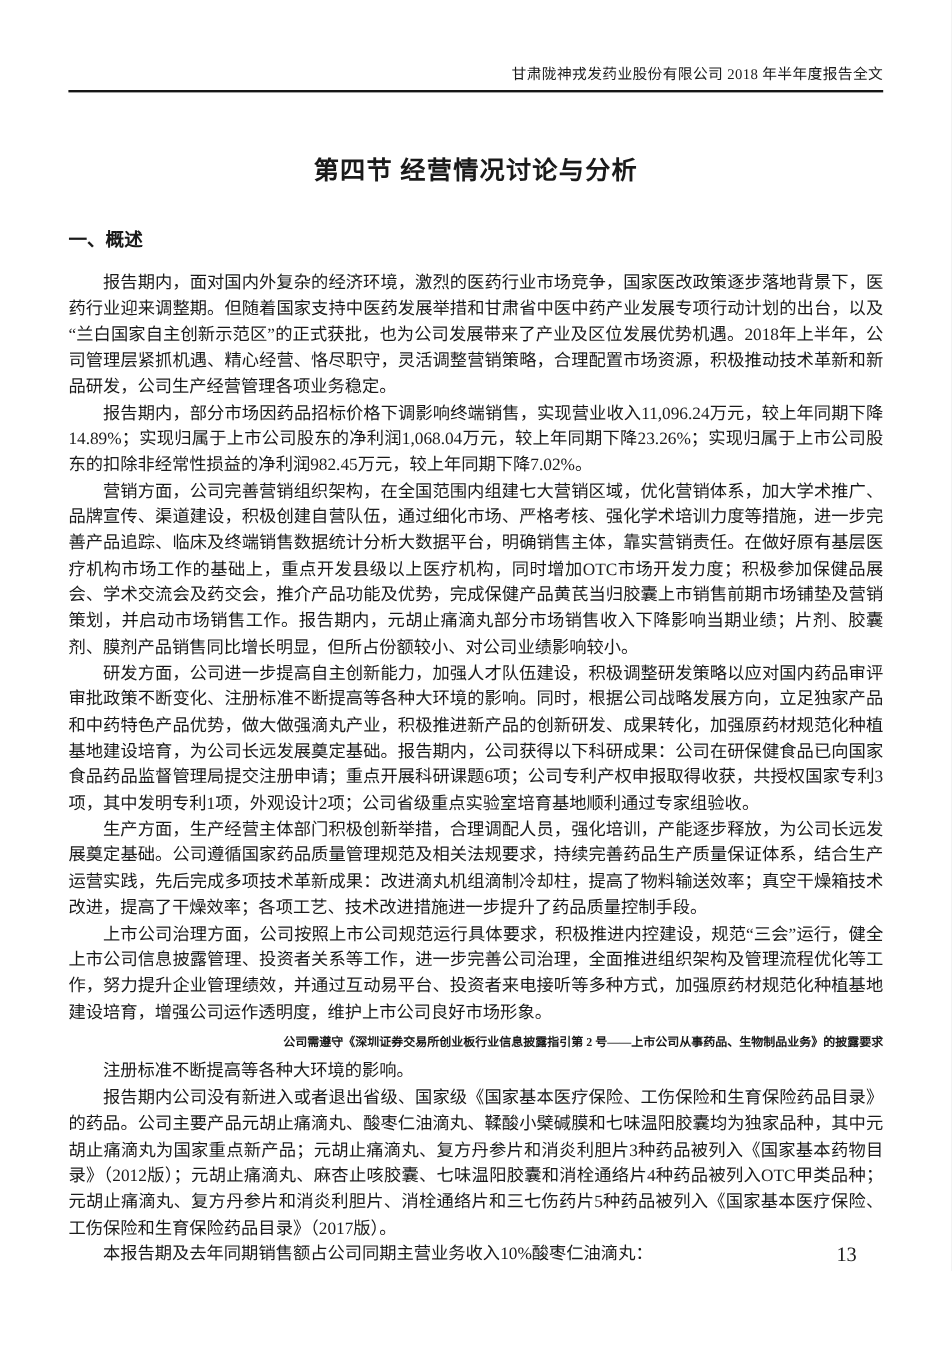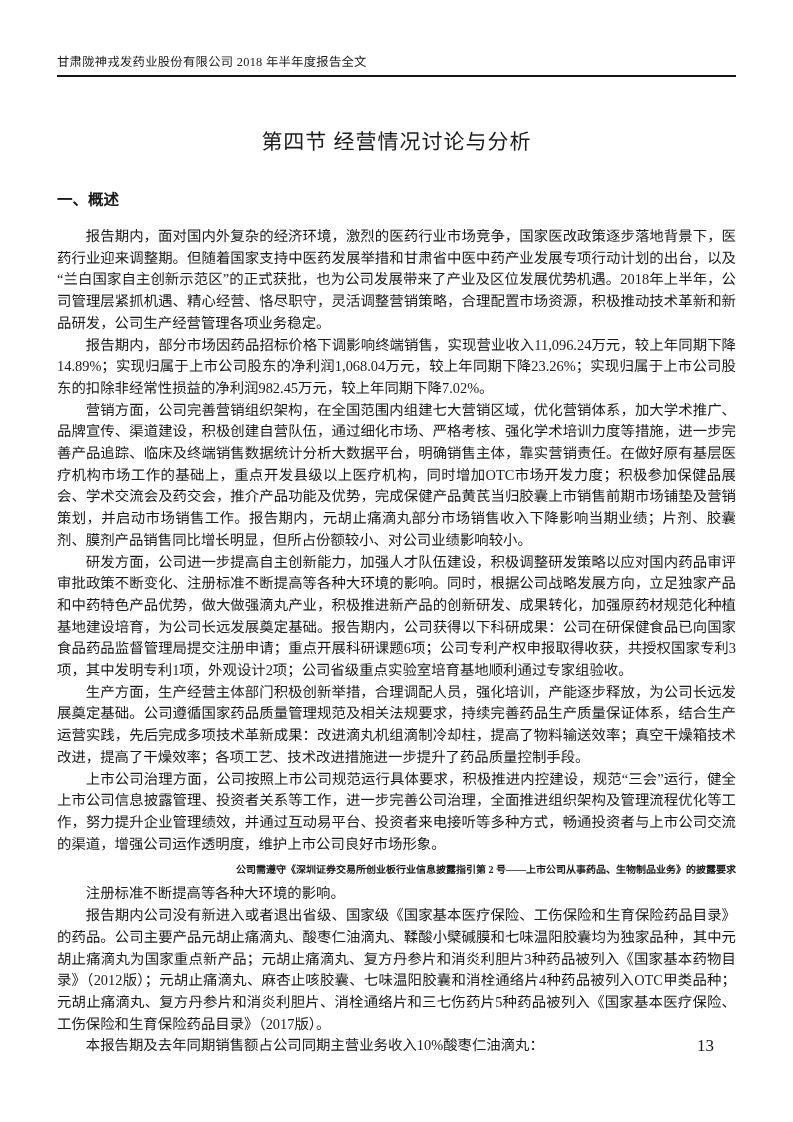--- a/index.html
+++ b/index.html
@@ -14,35 +14,36 @@
     margin: 0 auto;
     background: #ffffff;
     box-sizing: border-box;
     padding: 0 57px;
     overflow: hidden;
     font-family: "Liberation Serif", "DejaVu Serif", serif;
     color: #1a1a1a;
   }
   .doc-header {
     padding-top: 55px;
+    text-align: right;
     font-size: 12.3px;
     line-height: 14px;
     letter-spacing: 0.3px;
     color: #1a1a1a;
   }
   .header-rule {
     height: 0;
     border-bottom: 2px solid #161616;
     margin-top: 6px;
   }
   .chapter-title {
     margin-top: 51px;
     text-align: center;
     font-size: 21px;
-    font-weight: normal;
+    font-weight: bold;
     letter-spacing: 1px;
     line-height: 28px;
   }
   .section-heading {
     margin-top: 35px;
     font-size: 15.5px;
     font-weight: bold;
     line-height: 20px;
     font-family: Liberation Mono, monospace;
   }
@@ -86,21 +87,21 @@
   <div class="chapter-title">第四节 经营情况讨论与分析</div>
 
   <div class="section-heading">一、概述</div>
 
   <div class="body-text">
     <p class="body">报告期内，面对国内外复杂的经济环境，激烈的医药行业市场竞争，国家医改政策逐步落地背景下，医药行业迎来调整期。但随着国家支持中医药发展举措和甘肃省中医中药产业发展专项行动计划的出台，以及“兰白国家自主创新示范区”的正式获批，也为公司发展带来了产业及区位发展优势机遇。2018年上半年，公司管理层紧抓机遇、精心经营、恪尽职守，灵活调整营销策略，合理配置市场资源，积极推动技术革新和新品研发，公司生产经营管理各项业务稳定。</p>
     <p class="body">报告期内，部分市场因药品招标价格下调影响终端销售，实现营业收入11,096.24万元，较上年同期下降14.89%；实现归属于上市公司股东的净利润1,068.04万元，较上年同期下降23.26%；实现归属于上市公司股东的扣除非经常性损益的净利润982.45万元，较上年同期下降7.02%。</p>
     <p class="body">营销方面，公司完善营销组织架构，在全国范围内组建七大营销区域，优化营销体系，加大学术推广、品牌宣传、渠道建设，积极创建自营队伍，通过细化市场、严格考核、强化学术培训力度等措施，进一步完善产品追踪、临床及终端销售数据统计分析大数据平台，明确销售主体，靠实营销责任。在做好原有基层医疗机构市场工作的基础上，重点开发县级以上医疗机构，同时增加OTC市场开发力度；积极参加保健品展会、学术交流会及药交会，推介产品功能及优势，完成保健产品黄芪当归胶囊上市销售前期市场铺垫及营销策划，并启动市场销售工作。报告期内，元胡止痛滴丸部分市场销售收入下降影响当期业绩；片剂、胶囊剂、膜剂产品销售同比增长明显，但所占份额较小、对公司业绩影响较小。</p>
     <p class="body">研发方面，公司进一步提高自主创新能力，加强人才队伍建设，积极调整研发策略以应对国内药品审评审批政策不断变化、注册标准不断提高等各种大环境的影响。同时，根据公司战略发展方向，立足独家产品和中药特色产品优势，做大做强滴丸产业，积极推进新产品的创新研发、成果转化，加强原药材规范化种植基地建设培育，为公司长远发展奠定基础。报告期内，公司获得以下科研成果：公司在研保健食品已向国家食品药品监督管理局提交注册申请；重点开展科研课题6项；公司专利产权申报取得收获，共授权国家专利3项，其中发明专利1项，外观设计2项；公司省级重点实验室培育基地顺利通过专家组验收。</p>
     <p class="body">生产方面，生产经营主体部门积极创新举措，合理调配人员，强化培训，产能逐步释放，为公司长远发展奠定基础。公司遵循国家药品质量管理规范及相关法规要求，持续完善药品生产质量保证体系，结合生产运营实践，先后完成多项技术革新成果：改进滴丸机组滴制冷却柱，提高了物料输送效率；真空干燥箱技术改进，提高了干燥效率；各项工艺、技术改进措施进一步提升了药品质量控制手段。</p>
-    <p class="body">上市公司治理方面，公司按照上市公司规范运行具体要求，积极推进内控建设，规范“三会”运行，健全上市公司信息披露管理、投资者关系等工作，进一步完善公司治理，全面推进组织架构及管理流程优化等工作，努力提升企业管理绩效，并通过互动易平台、投资者来电接听等多种方式，畅通投资者与上市公司交流的渠道，增强公司运作透明度，维护上市公司良好市场形象。</p>
+    <p class="body">上市公司治理方面，公司按照上市公司规范运行具体要求，积极推进内控建设，规范“三会”运行，健全上市公司信息披露管理、投资者关系等工作，进一步完善公司治理，全面推进组织架构及管理流程优化等工作，努力提升企业管理绩效，并通过互动易平台、投资者来电接听等多种方式，加强原药材规范化种植基地建设培育，增强公司运作透明度，维护上市公司良好市场形象。</p>
 
     <p class="note">公司需遵守《深圳证券交易所创业板行业信息披露指引第 2 号——上市公司从事药品、生物制品业务》的披露要求</p>
 
     <p class="body">注册标准不断提高等各种大环境的影响。</p>
     <p class="body">报告期内公司没有新进入或者退出省级、国家级《国家基本医疗保险、工伤保险和生育保险药品目录》的药品。公司主要产品元胡止痛滴丸、酸枣仁油滴丸、鞣酸小檗碱膜和七味温阳胶囊均为独家品种，其中元胡止痛滴丸为国家重点新产品；元胡止痛滴丸、复方丹参片和消炎利胆片3种药品被列入《国家基本药物目录》（2012版）；元胡止痛滴丸、麻杏止咳胶囊、七味温阳胶囊和消栓通络片4种药品被列入OTC甲类品种；元胡止痛滴丸、复方丹参片和消炎利胆片、消栓通络片和三七伤药片5种药品被列入《国家基本医疗保险、工伤保险和生育保险药品目录》（2017版）。</p>
     <p class="body">本报告期及去年同期销售额占公司同期主营业务收入10%酸枣仁油滴丸：</p>
   </div>
 
   <div class="page-number">13</div>
 

